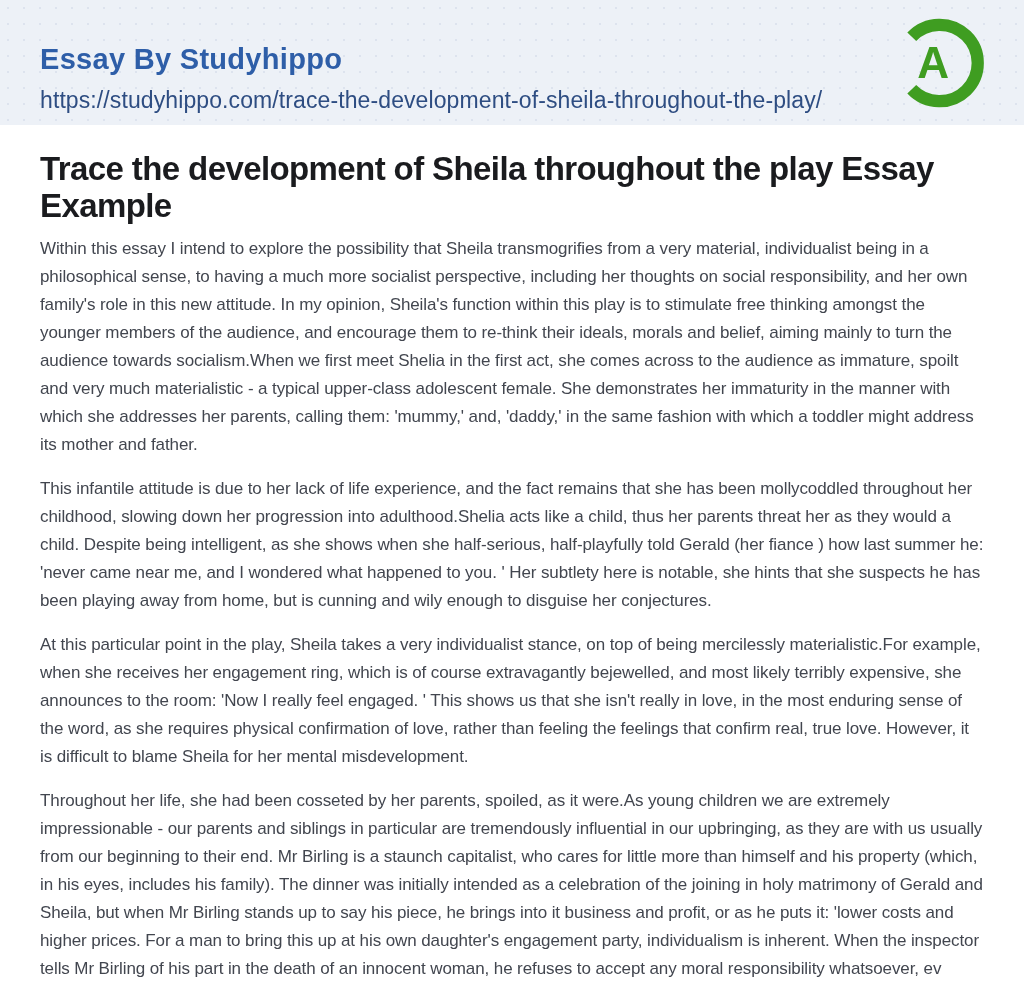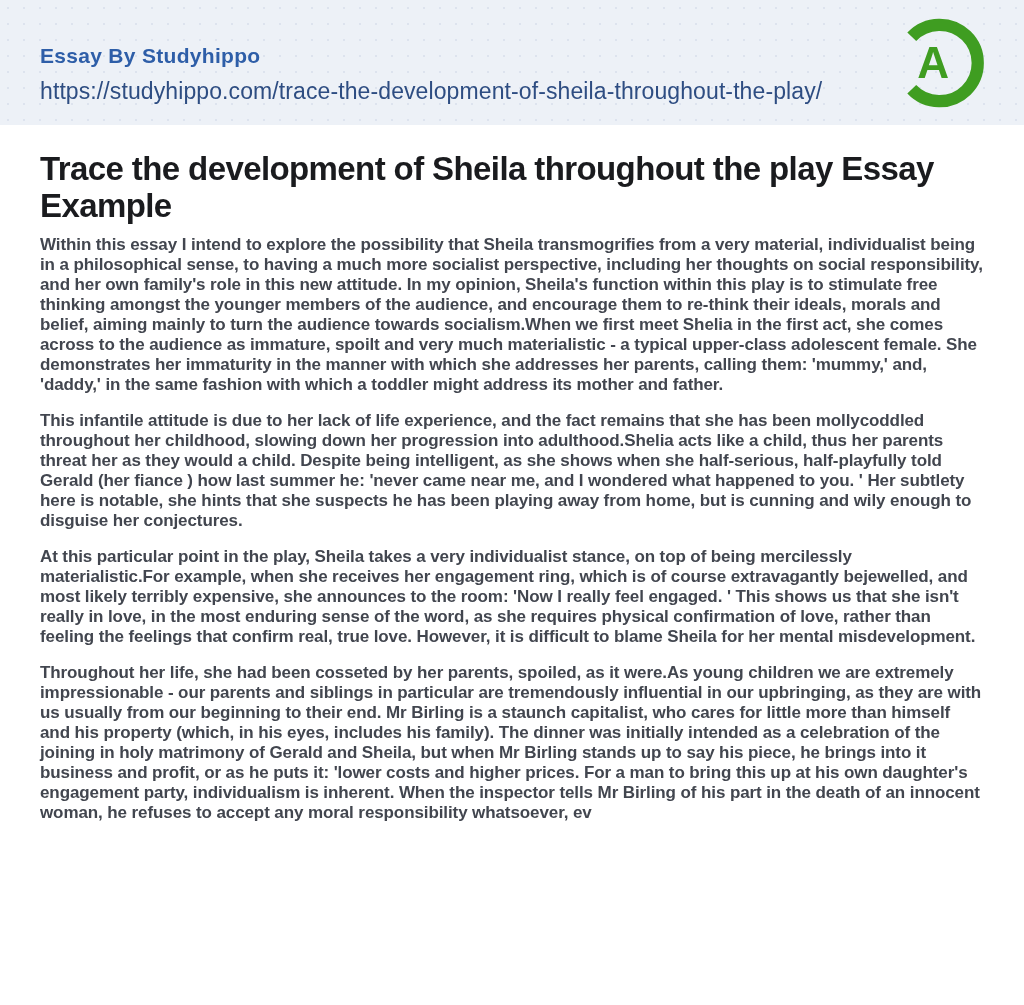--- a/index.html
+++ b/index.html
@@ -21,21 +21,21 @@
   .page-header{
     position:relative;
     width:1024px;height:125px;
     background-color:var(--header-bg);
     background-image:radial-gradient(circle,#dde3ee 1px,transparent 1.2px);
     background-size:16px 16px;
     padding:44px 40px 0 40px;
   }
   .site-title{
     color:var(--brand-blue);
-    font-size:21px;
+    font-size:29px;
     font-weight:700;
     letter-spacing:0.3px;
     line-height:1.1;
   }
   .page-url{
     display:inline-block;
     margin-top:11px;
     color:var(--url-blue);
     font-size:23px;
     font-weight:400;
@@ -56,25 +56,24 @@
     font-size:33px;
     line-height:37px;
     font-weight:700;
     letter-spacing:-0.6px;
     max-width:920px;
     margin:0 0 11px 0;
   }
   p.essay-paragraph{
     color:var(--body-text);
     font-size:17px;
-    line-height:20px;
+    line-height:28px;
     letter-spacing:-0.1px;
     margin:0 0 16px 0;
     max-width:944px;
-    font-weight:bold;
   }
 </style>
 </head>
 <body>
 
 <header class="page-header">
   <div class="header-text">
     <div class="site-title">Essay By Studyhippo</div>
     <a class="page-url" href="#">https://studyhippo.com/trace-the-development-of-sheila-throughout-the-play/</a>
   </div>

